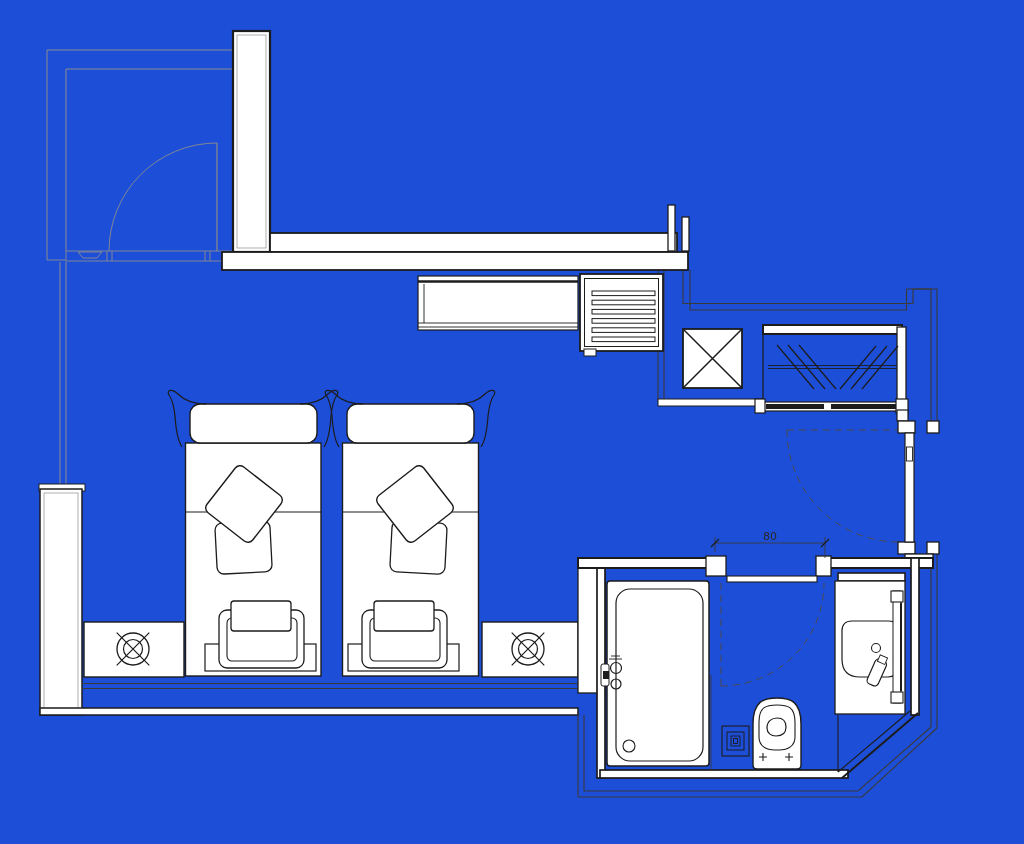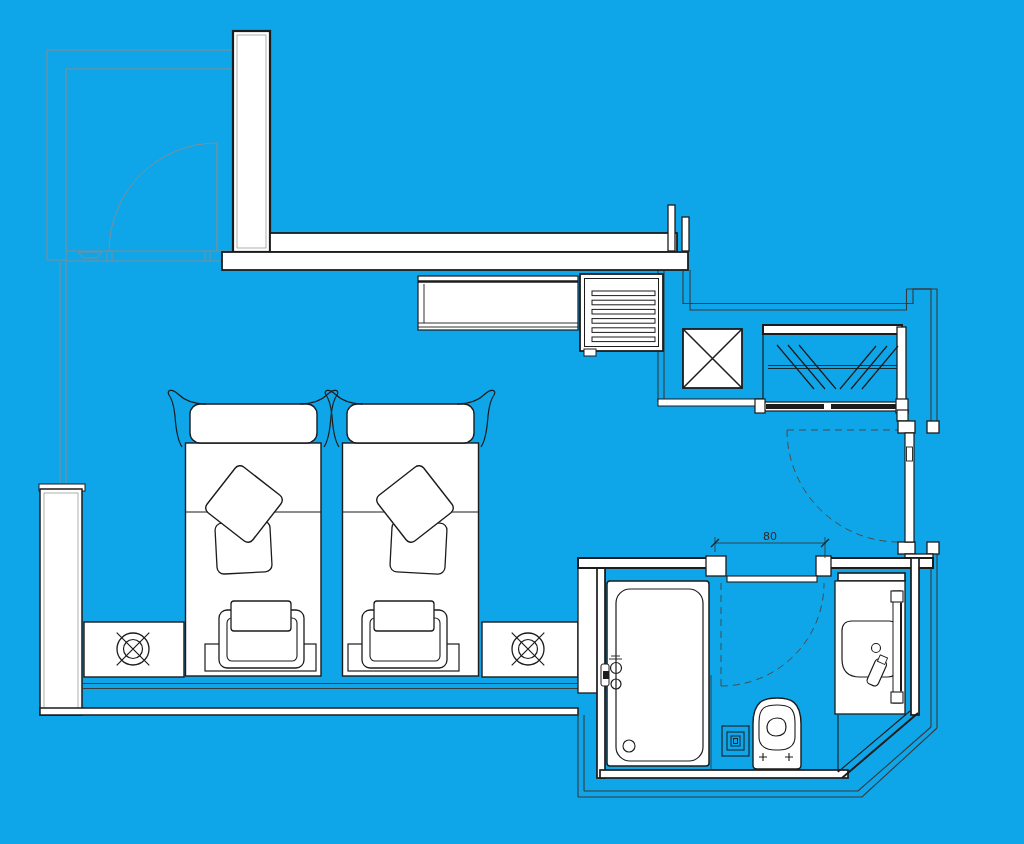--- a/index.html
+++ b/index.html
@@ -1,16 +1,16 @@
 <!DOCTYPE html>
 <html><head>
 <meta charset="utf-8">
 <style>
   html,body{margin:0;padding:0;background:#ffffff;}
-  .stage{position:relative;width:1024px;height:844px;background:#0ea5e9;overflow:hidden;
+  .stage{position:relative;width:1024px;height:844px;background:#1d4ed8;overflow:hidden;
          font-family:"DejaVu Sans", sans-serif;}
   svg{position:absolute;left:0;top:0;}
   svg text{font-family:"DejaVu Sans", sans-serif;font-size:11px;fill:#2a2a2a;}
   .w{fill:#ffffff;stroke:#1c1c1c;}
   .ln{fill:none;stroke:#1c1c1c;}
   .thin{fill:none;stroke:#8c8c8c;}
   .mid{fill:none;stroke:#3a3a3a;}
   .dash{fill:none;stroke:#4a4a4a;stroke-dasharray:7 5;}
 </style>
 </head>

